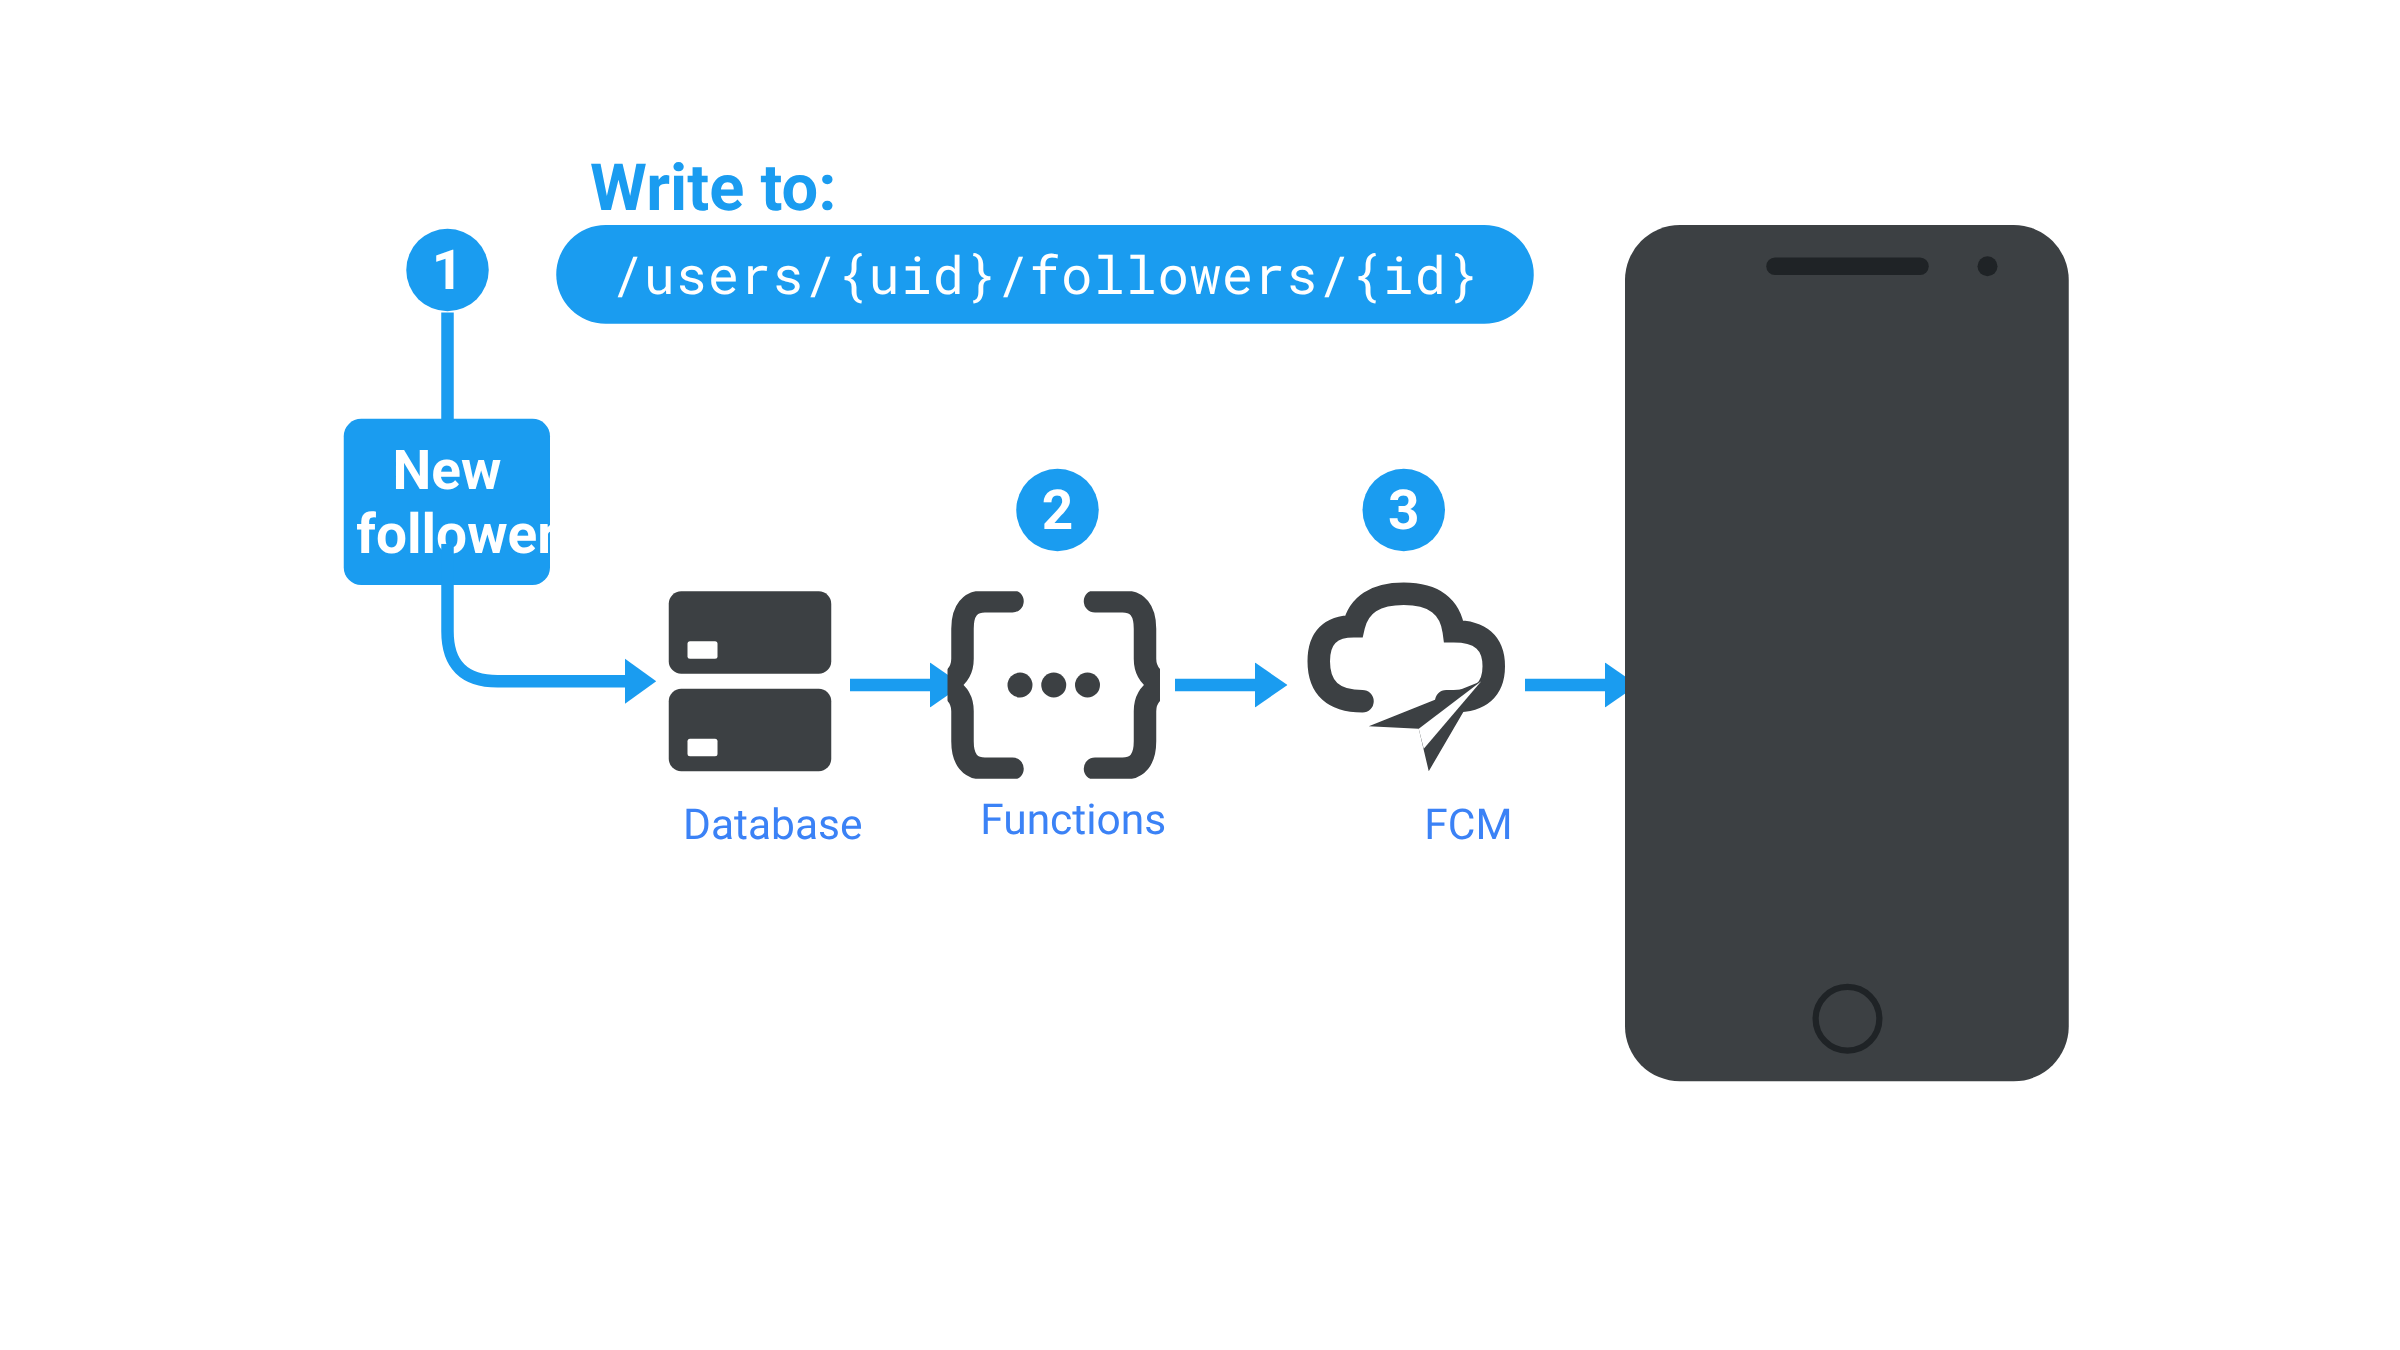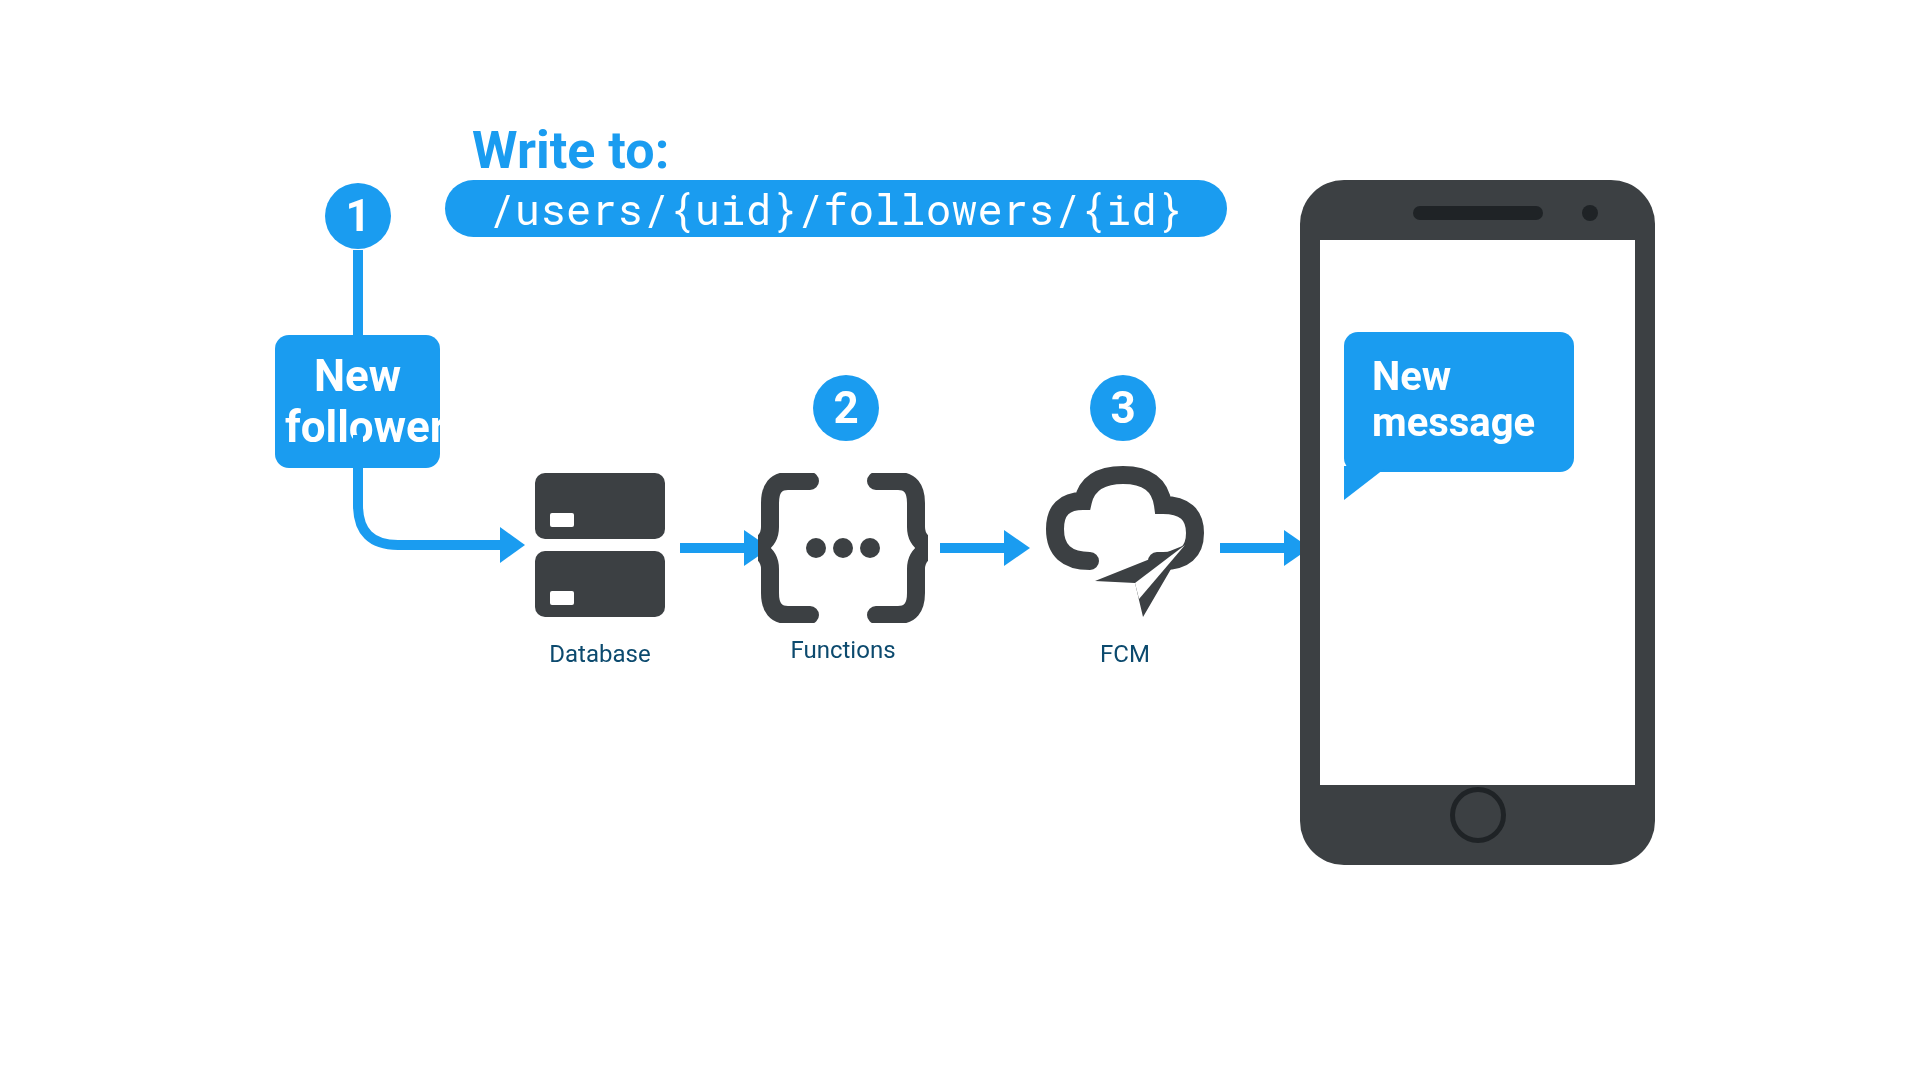--- a/index.html
+++ b/index.html
@@ -27,21 +27,21 @@
     font-size: 52px;
   }
   .path-pill {
     position: absolute;
     left: 205px;
     top: 80px;
     background: #1a9cf0;
     color: #fff;
     font-family: "Roboto Mono", "Courier New", monospace;
     font-size: 42px;
-    padding: 1px 44px;
+    padding: 12px 44px;
     border-radius: 999px;
     font-weight: 400;
     letter-spacing: 0.5px;
   }
   .step-badge {
     position: absolute;
     width: 66px;
     height: 66px;
     background: #1a9cf0;
     color: #fff;
@@ -64,24 +64,24 @@
     background: #1a9cf0;
     color: #fff;
     text-align: center;
     font-weight: 700;
     font-size: 44px;
     border-radius: 14px;
     line-height: 1.15;
   }
   .node-label {
     position: absolute;
-    color: #0c4a6e;
-    font-size: 24px;
+    color: #3b82f6;
+    font-size: 34px;
     font-weight: 400;
-    text-align: center;
+    text-align: right;
   }
   .label-db { left: 270px; top: 540px; width: 180px; }
   .label-fn { left: 513px; top: 536px; width: 180px; }
   .label-fcm { left: 800px; top: 540px; width: 170px; }
   .icon-wrap {
     position: absolute;
     display: flex;
     align-items: center;
     justify-content: center;
   }
@@ -242,18 +242,15 @@
   </div>
   <div class="node-label label-fcm">FCM</div>
 
   <svg style="position:absolute;left:980px;top:430px;" width="90" height="36" viewBox="0 0 90 36">
     <path d="M0 18 L64 18" stroke="#1a9cf0" stroke-width="10"></path>
     <path d="M64 0 L90 18 L64 36 Z" fill="#1a9cf0"></path>
   </svg>
 
   <div class="phone">
     <span class="earpiece-dot"></span>
-    <div class="phone-screen">
-      <div class="bubble">New message</div>
-    </div>
   </div>
 
 </div>
 
 </body></html>

